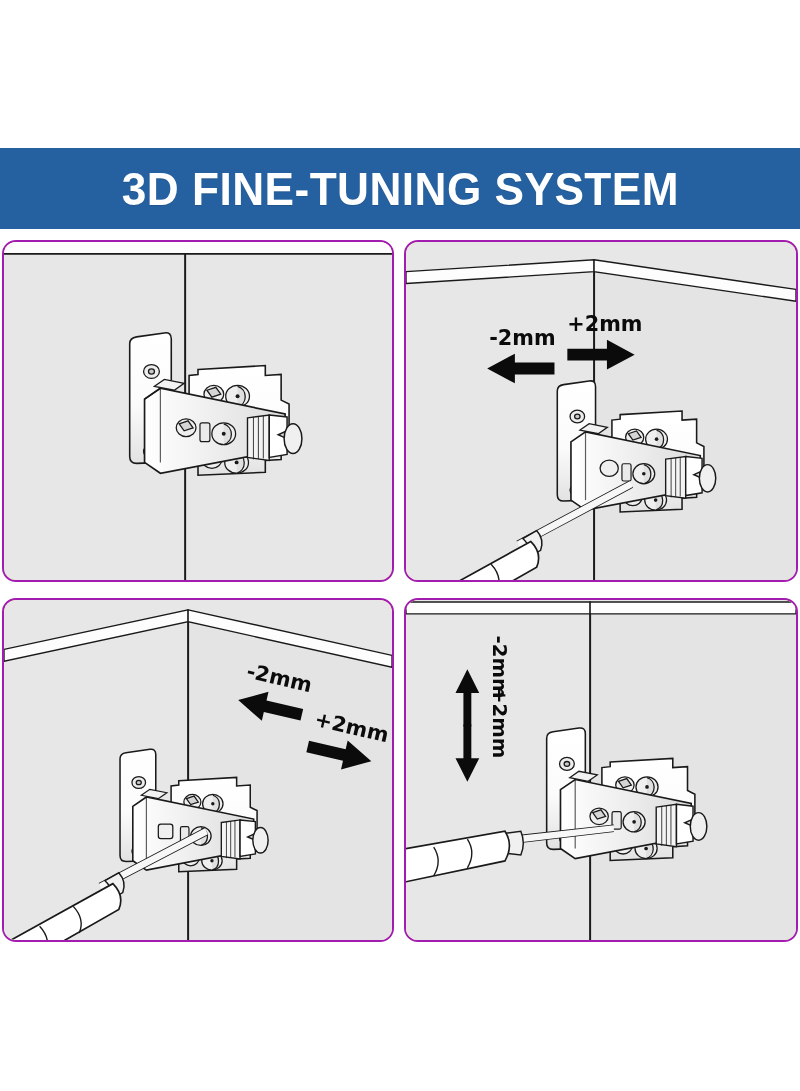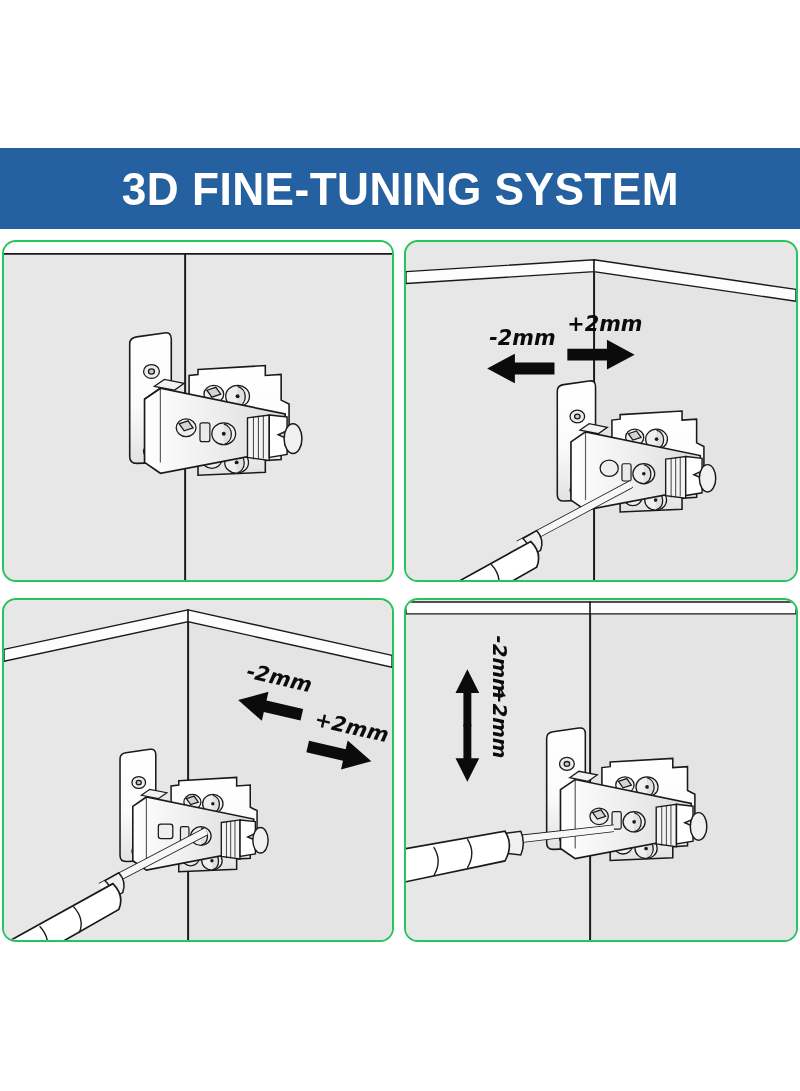--- a/index.html
+++ b/index.html
@@ -49,25 +49,24 @@
   .grid {
     position: absolute;
     left: 0;
     top: 240px;
     width: 800px;
     height: 702px;
   }
   .panel {
     position: absolute;
     background: #fdba74;
-    border: 2px solid #22c55e;
+    border: 2px solid #a21caf;
     border-radius: 14px;
     overflow: hidden;
     box-sizing: border-box;
-    font-style: italic;
   }
   .panel-tl { left: 2px;   top: 0px;   width: 392px; height: 342px; }
   .panel-tr { left: 404px; top: 0px;   width: 394px; height: 342px; }
   .panel-bl { left: 2px;   top: 358px; width: 392px; height: 344px; }
   .panel-br { left: 404px; top: 358px; width: 394px; height: 344px; }
 
   .panel svg { display: block; width: 100%; height: 100%; }
 
   .lbl {
     font-family: "DejaVu Sans", sans-serif;

